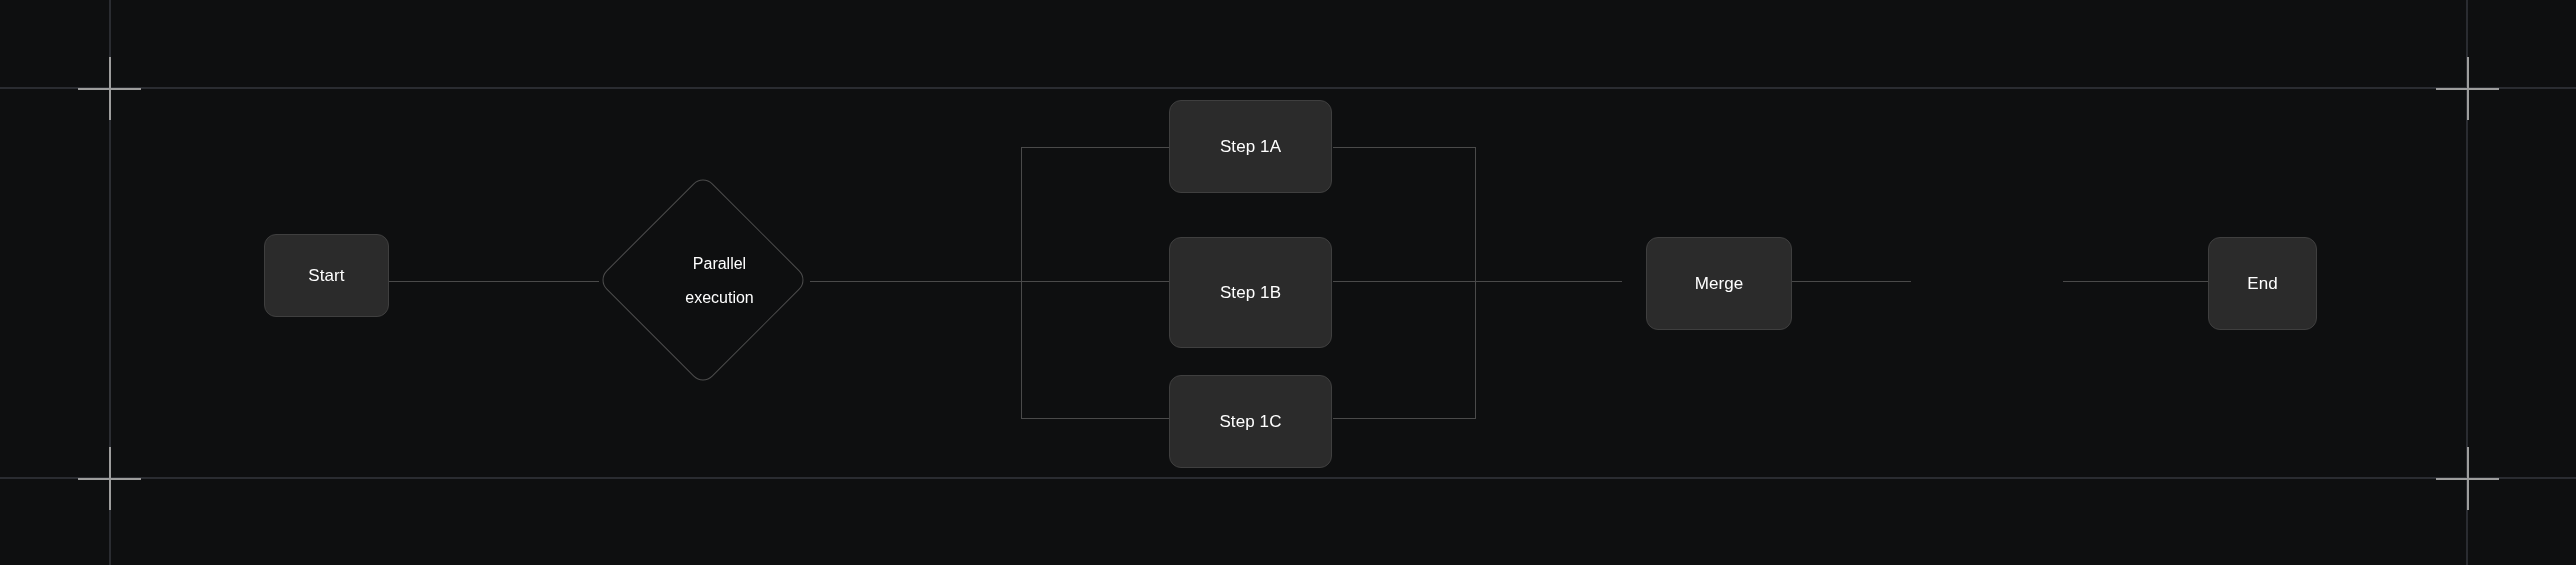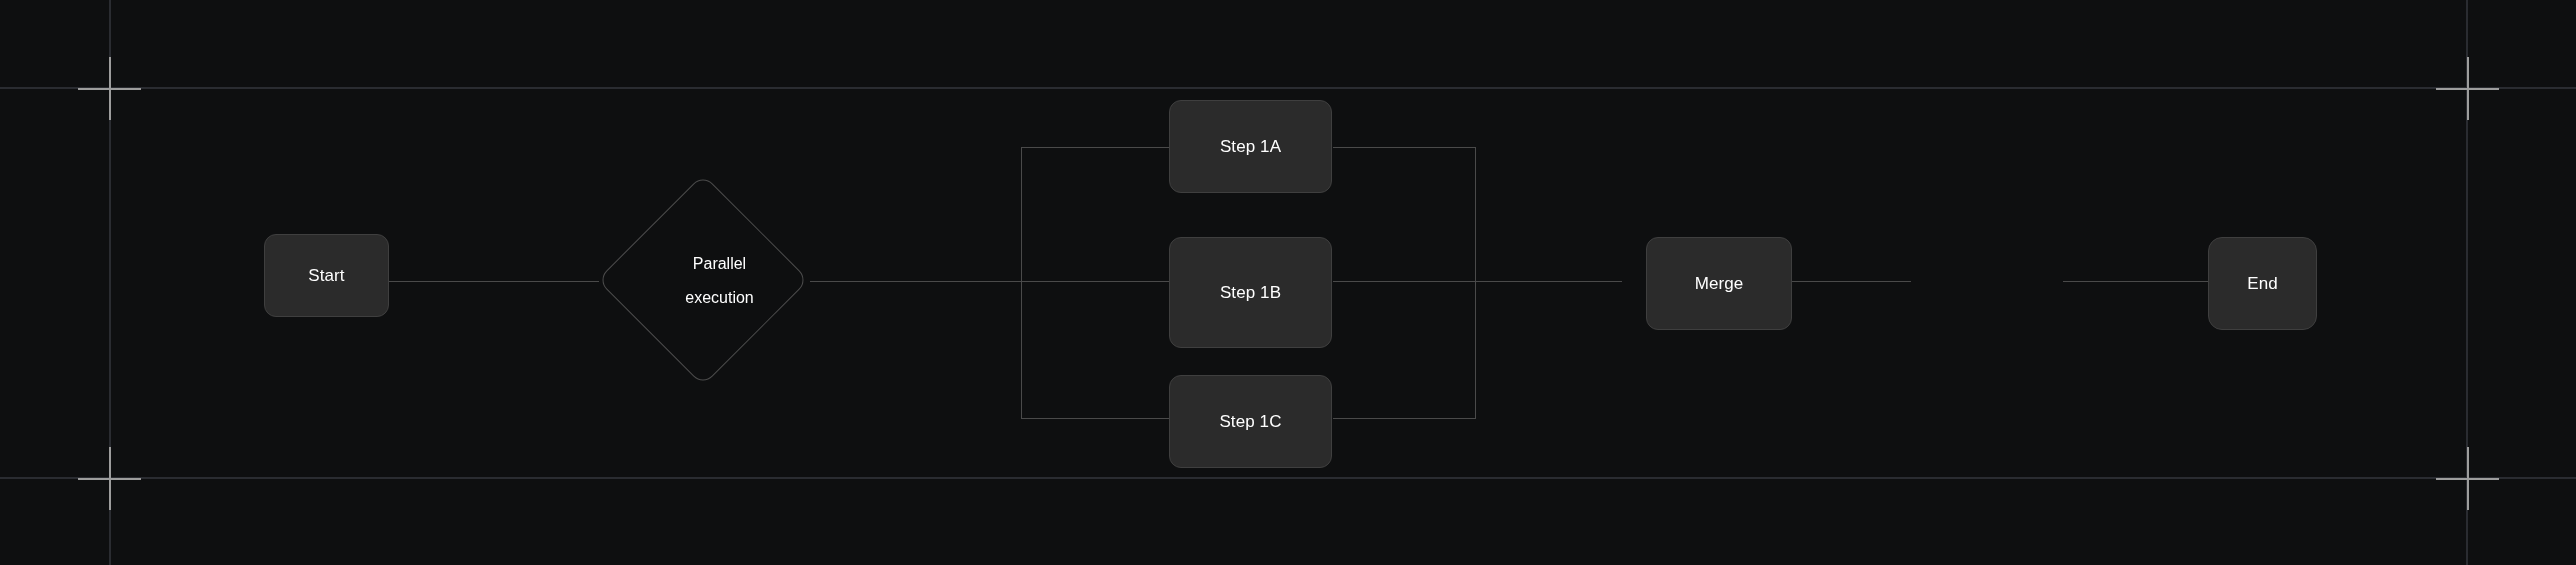--- a/index.html
+++ b/index.html
@@ -173,18 +173,18 @@
 
   <div class="node" style="left:1169px; top:375px; width:163px; height:93px;">
     <span>Step 1C</span>
   </div>
 
   <div class="node" style="left:1622px; top:237px; width:146px; height:93px;margin-left:24px;">
     <span>Merge</span>
   </div>
 
 
-  <div class="node" style="left:2208px; top:237px; width:109px; height:93px;border-radius:14px;">
+  <div class="node" style="left:2208px; top:237px; width:109px; height:93px;">
     <span>End</span>
   </div>
 
 </div>
 
 
 </body></html>

